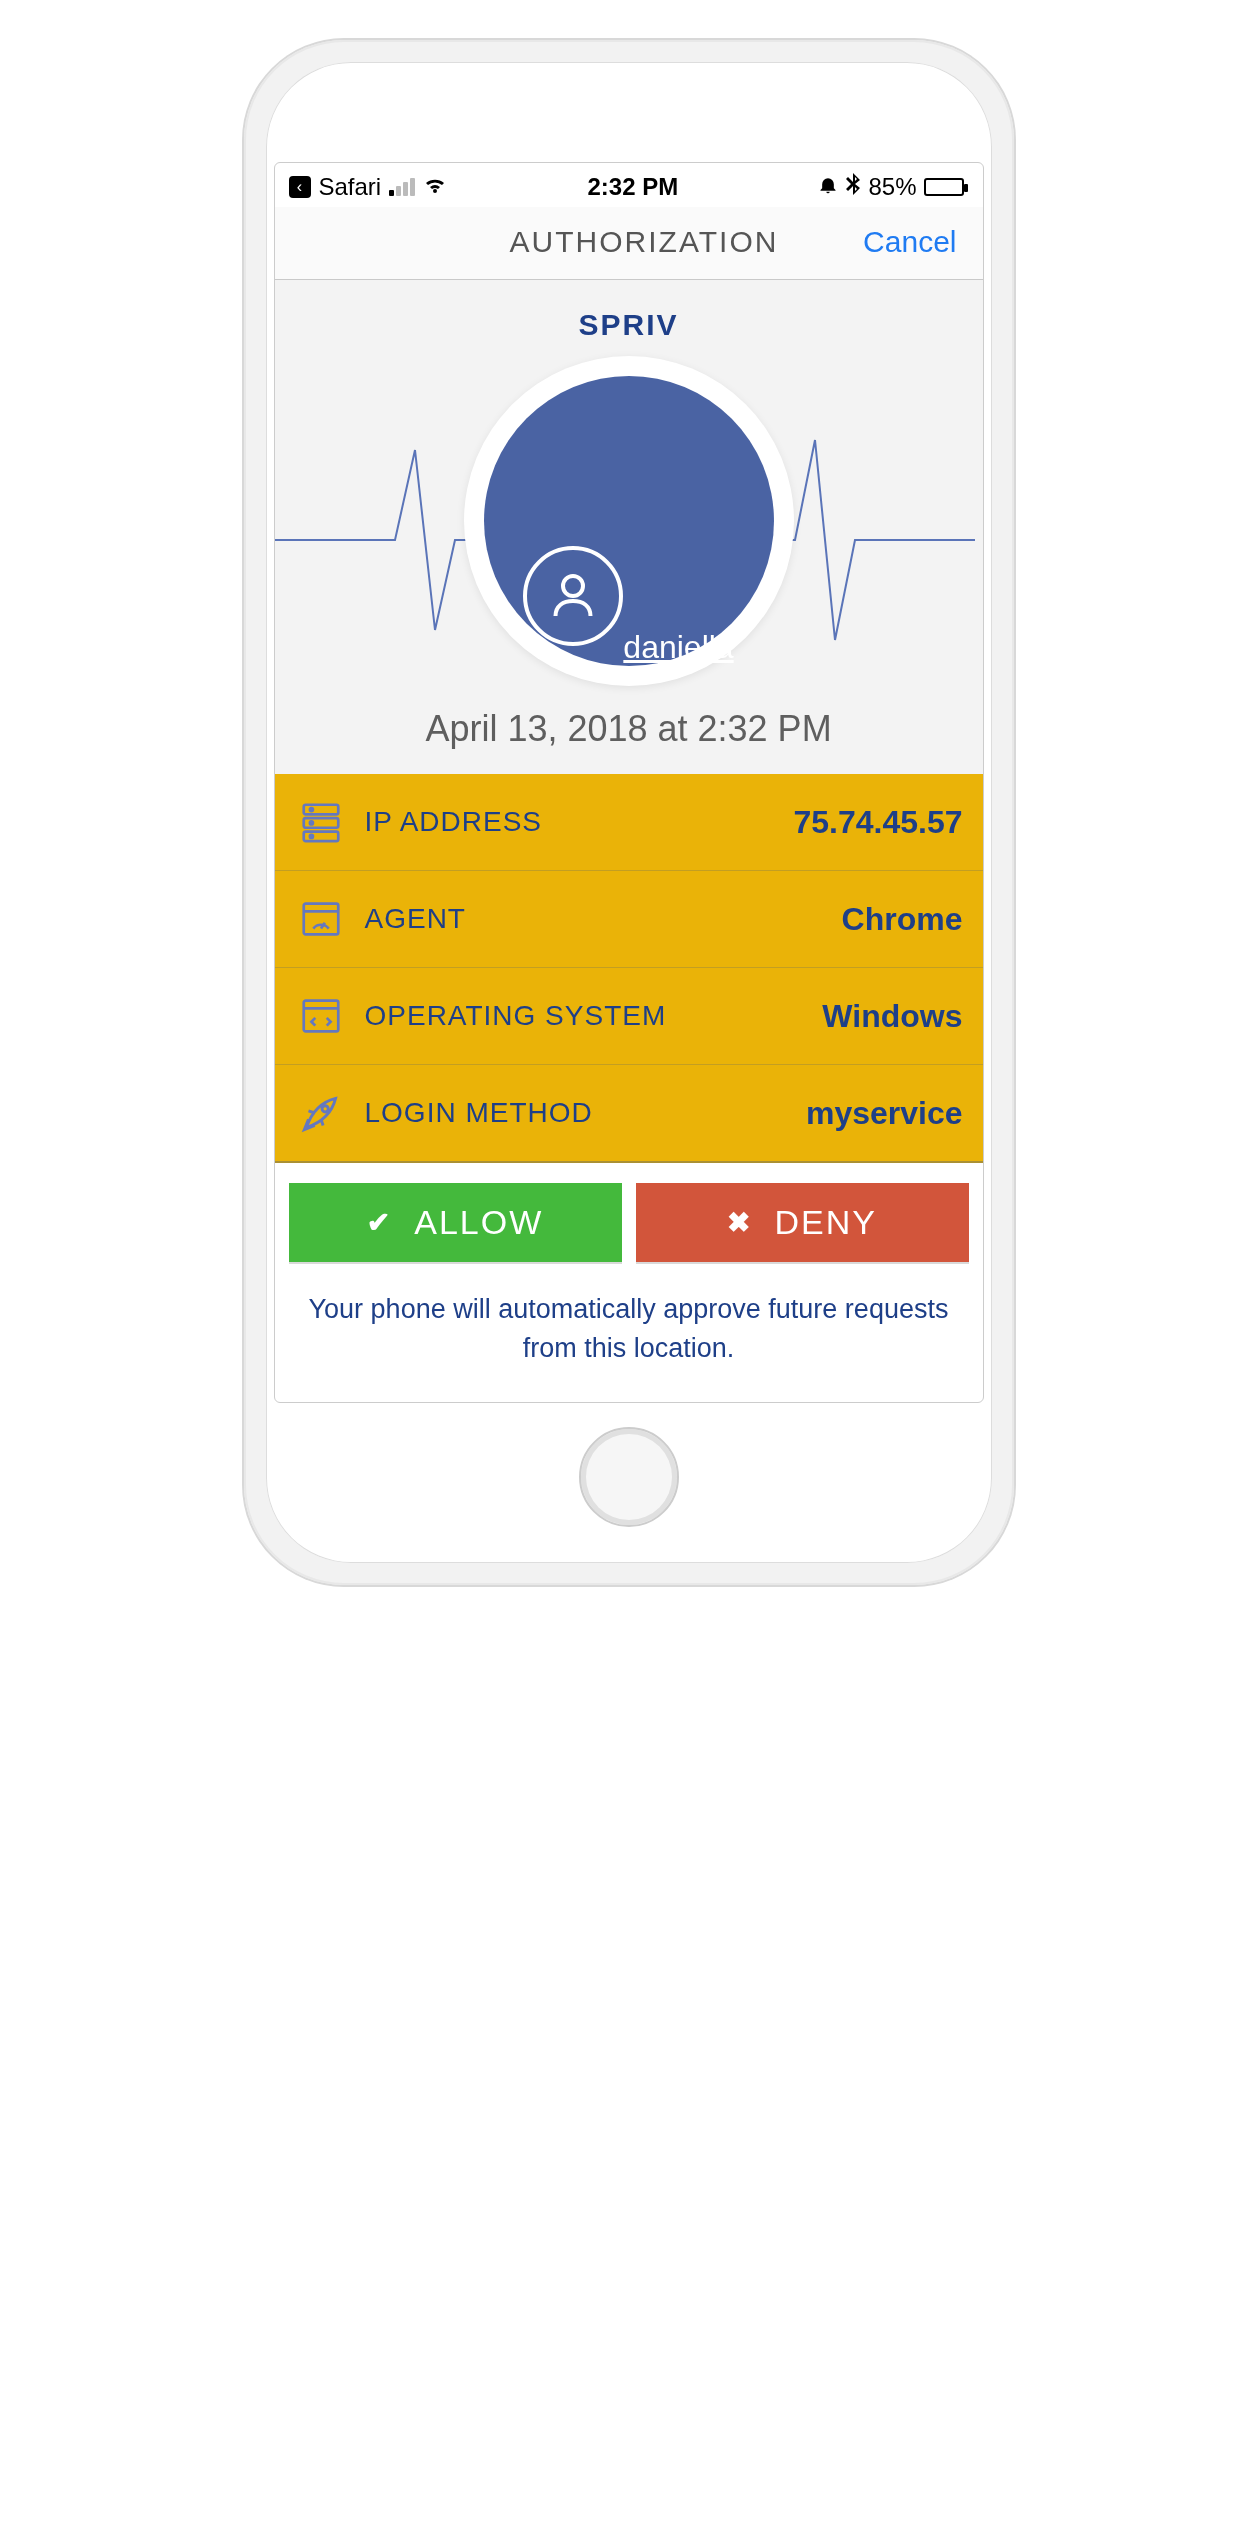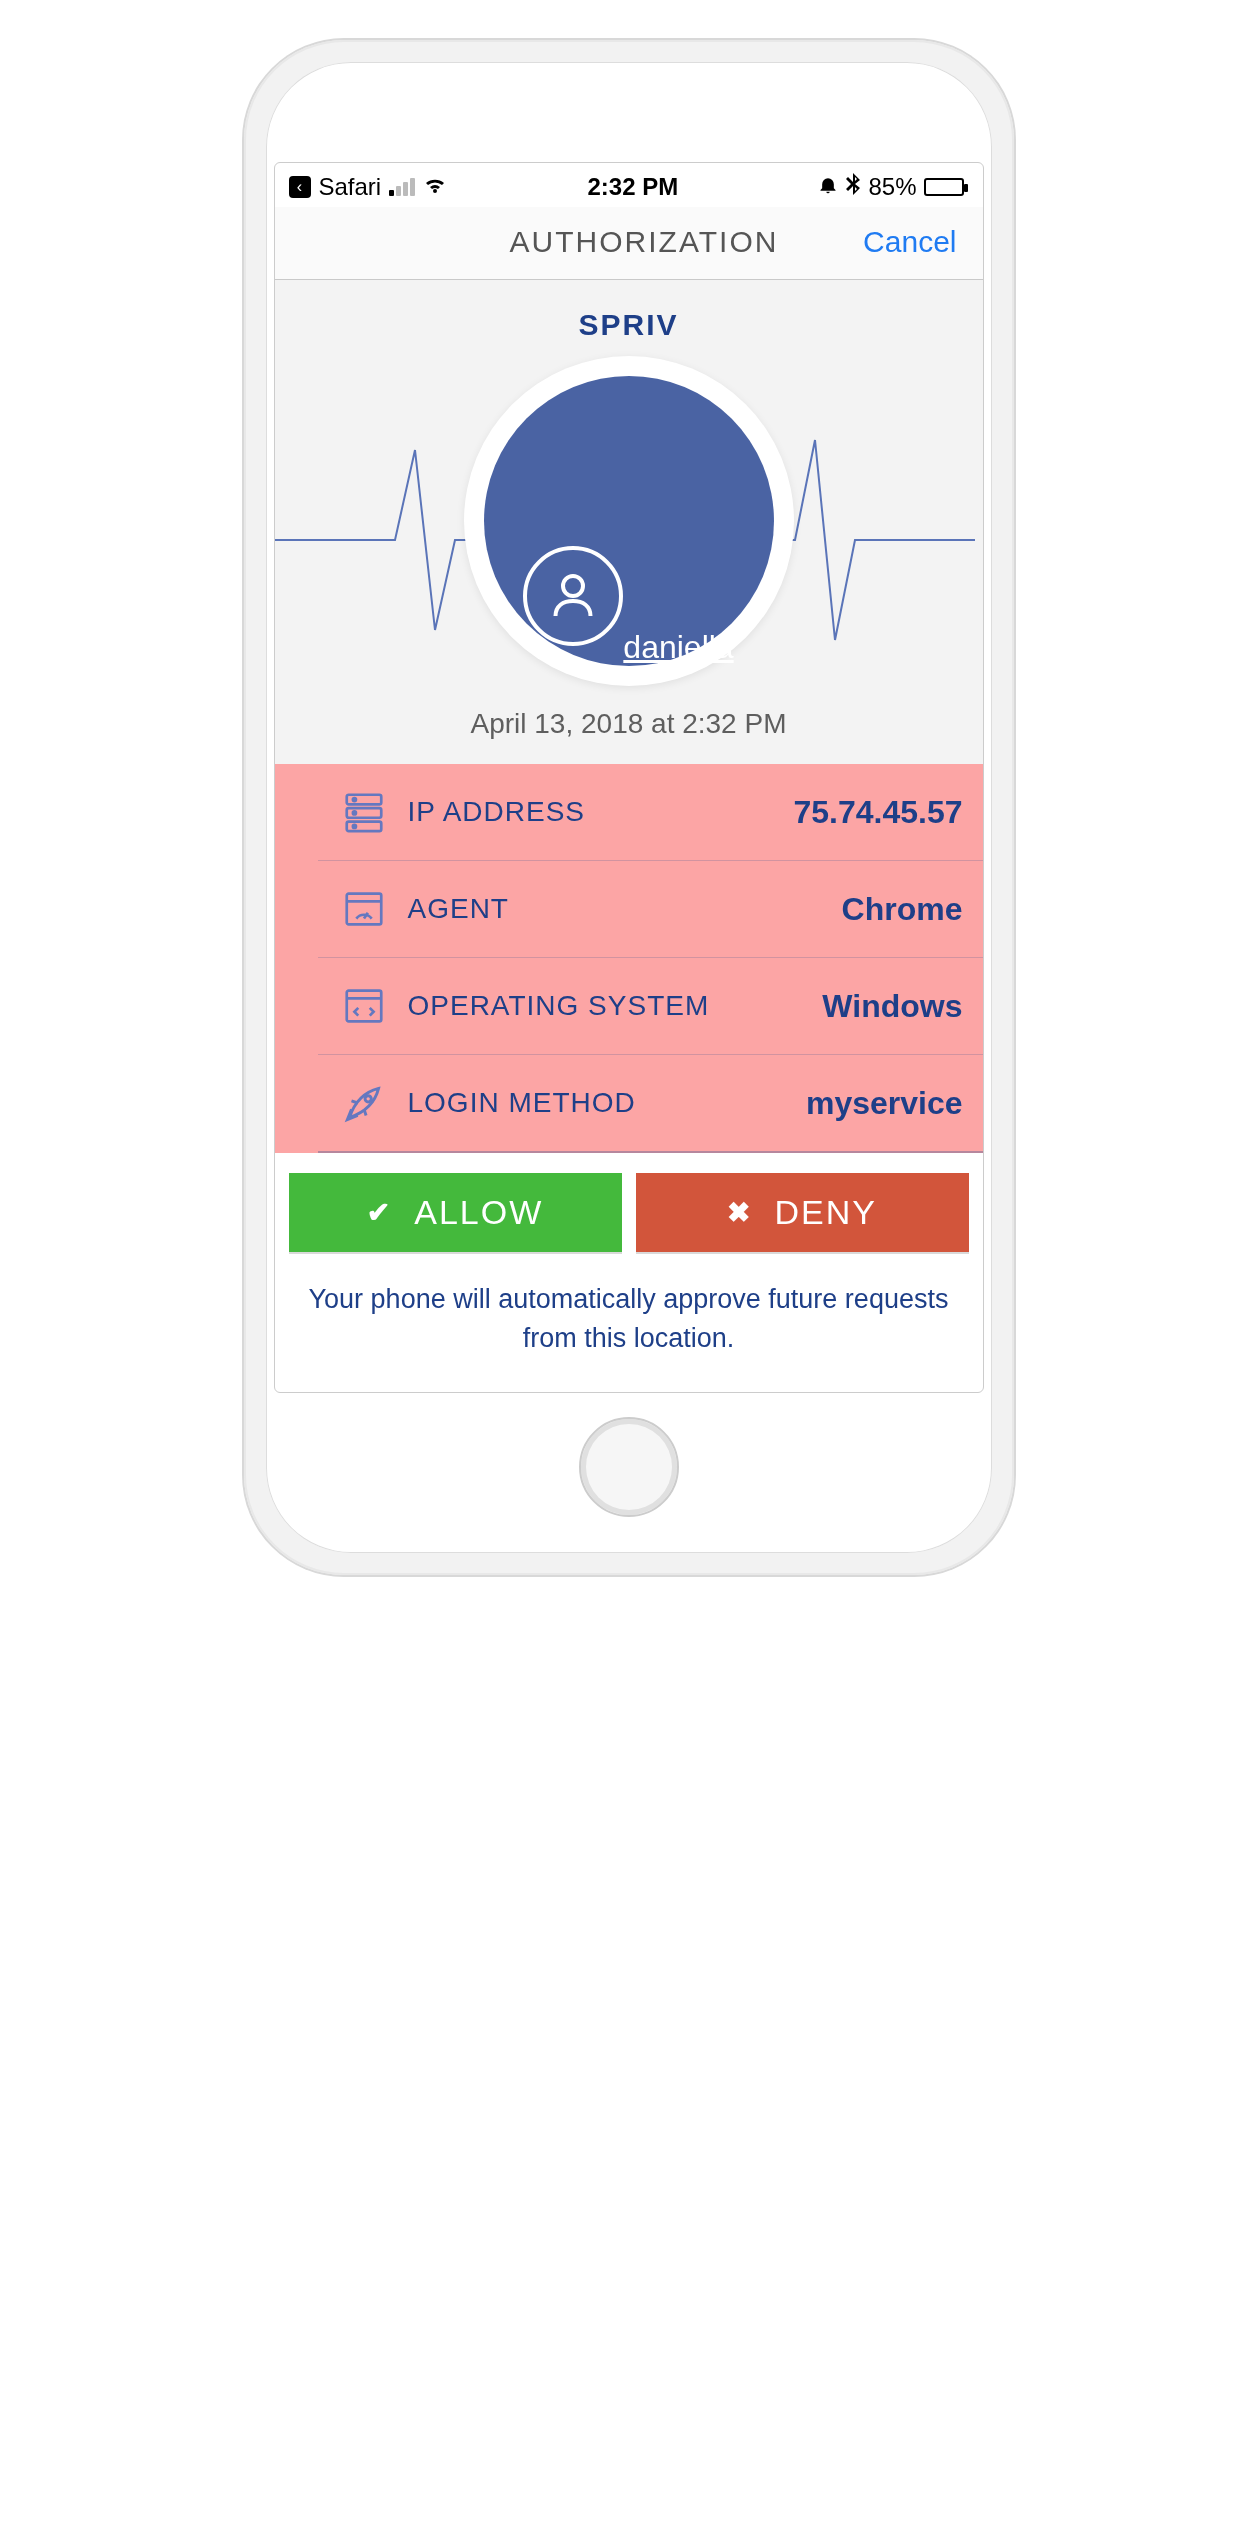--- a/index.html
+++ b/index.html
@@ -127,24 +127,24 @@
     color: #fff;
     text-decoration: underline;
   }
   .avatar-icon {
     width: 100px; height: 100px; border: 4px solid #fff; border-radius: 50%;
     display: flex; align-items: center; justify-content: center;
     margin-bottom: 20px;
   }
   .avatar-name { font-size: 32px; font-weight: 300; }
   .timestamp {
-    margin-top: 22px; color: #5e5e5e; font-size: 28px;
-  }
-  
-  .details { background: #fca5a5; padding-left: 43px; }
+    margin-top: 22px; color: #5e5e5e; font-size: 36px;
+  }
+  
+  .details { background: #eab308; }
   .row {
     display: flex; align-items: center;
     padding: 22px 20px;
     border-bottom: 1px solid #2a4a8e33;
     gap: 18px;
   }
   .row:last-of-type { border-bottom: 2px solid #2a4a8e55; }
   .row-icon {
     width: 52px; height: 52px; flex-shrink: 0; color: #6478c0;
     display:flex;align-items:center;justify-content:center;

